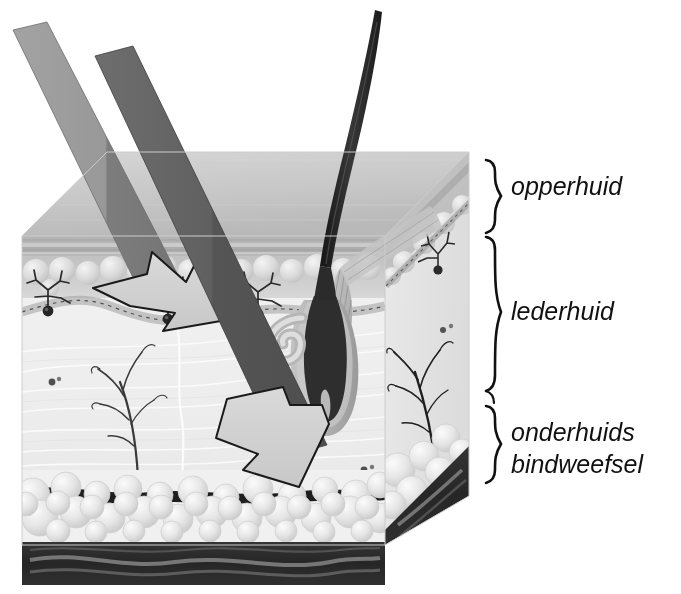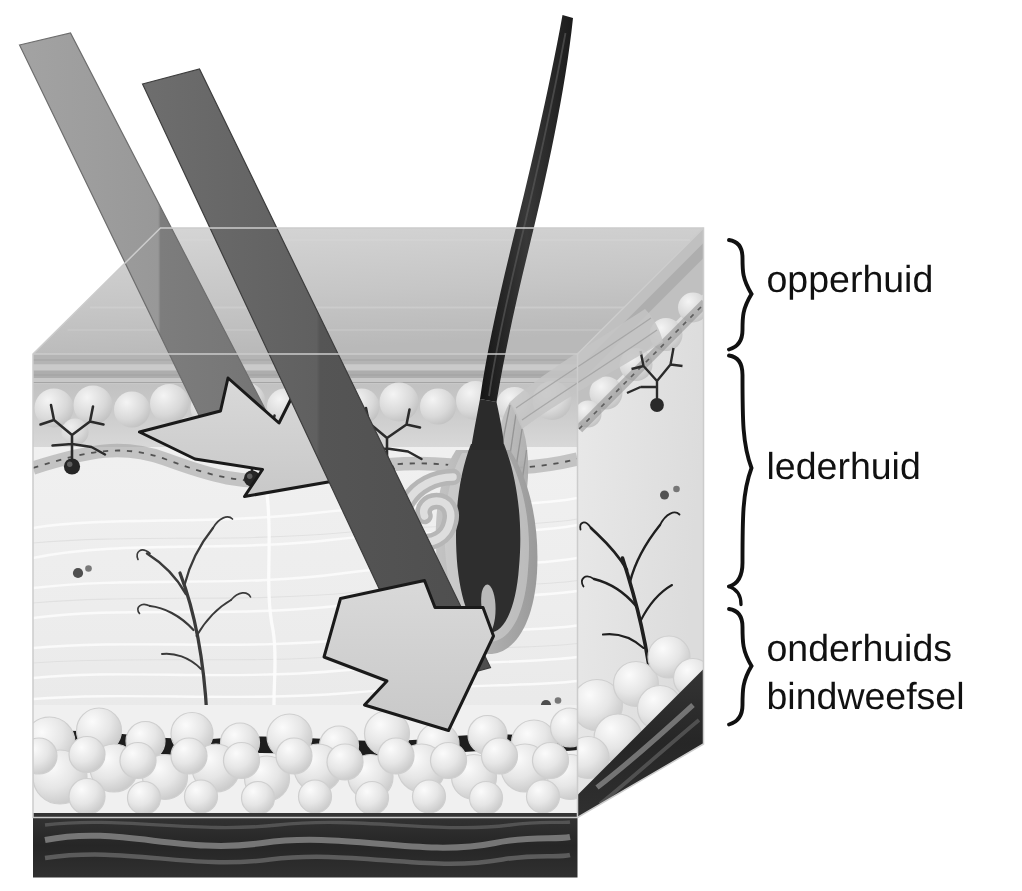--- a/index.html
+++ b/index.html
@@ -2,21 +2,21 @@
 <html><head>
 <meta charset="utf-8">
 <style>
   html,body{margin:0;padding:0;background:#ffffff;}
   body{
     width:681px;height:594px;
     font-family:"Liberation Sans", sans-serif;
     overflow:hidden;
     position:relative;
   }
-  #stage{position:absolute;left:0;top:0;width:681px;height:447px;}
+  #stage{position:absolute;left:0;top:0;width:681px;height:447px;font-style:italic;}
   #stage svg{display:block;}
   .lbl{
     font-family:"Liberation Sans", sans-serif;
     font-size:25px;
     fill:#111111;
     dominant-baseline:middle;
   }
 </style>
 </head>
 <body>

